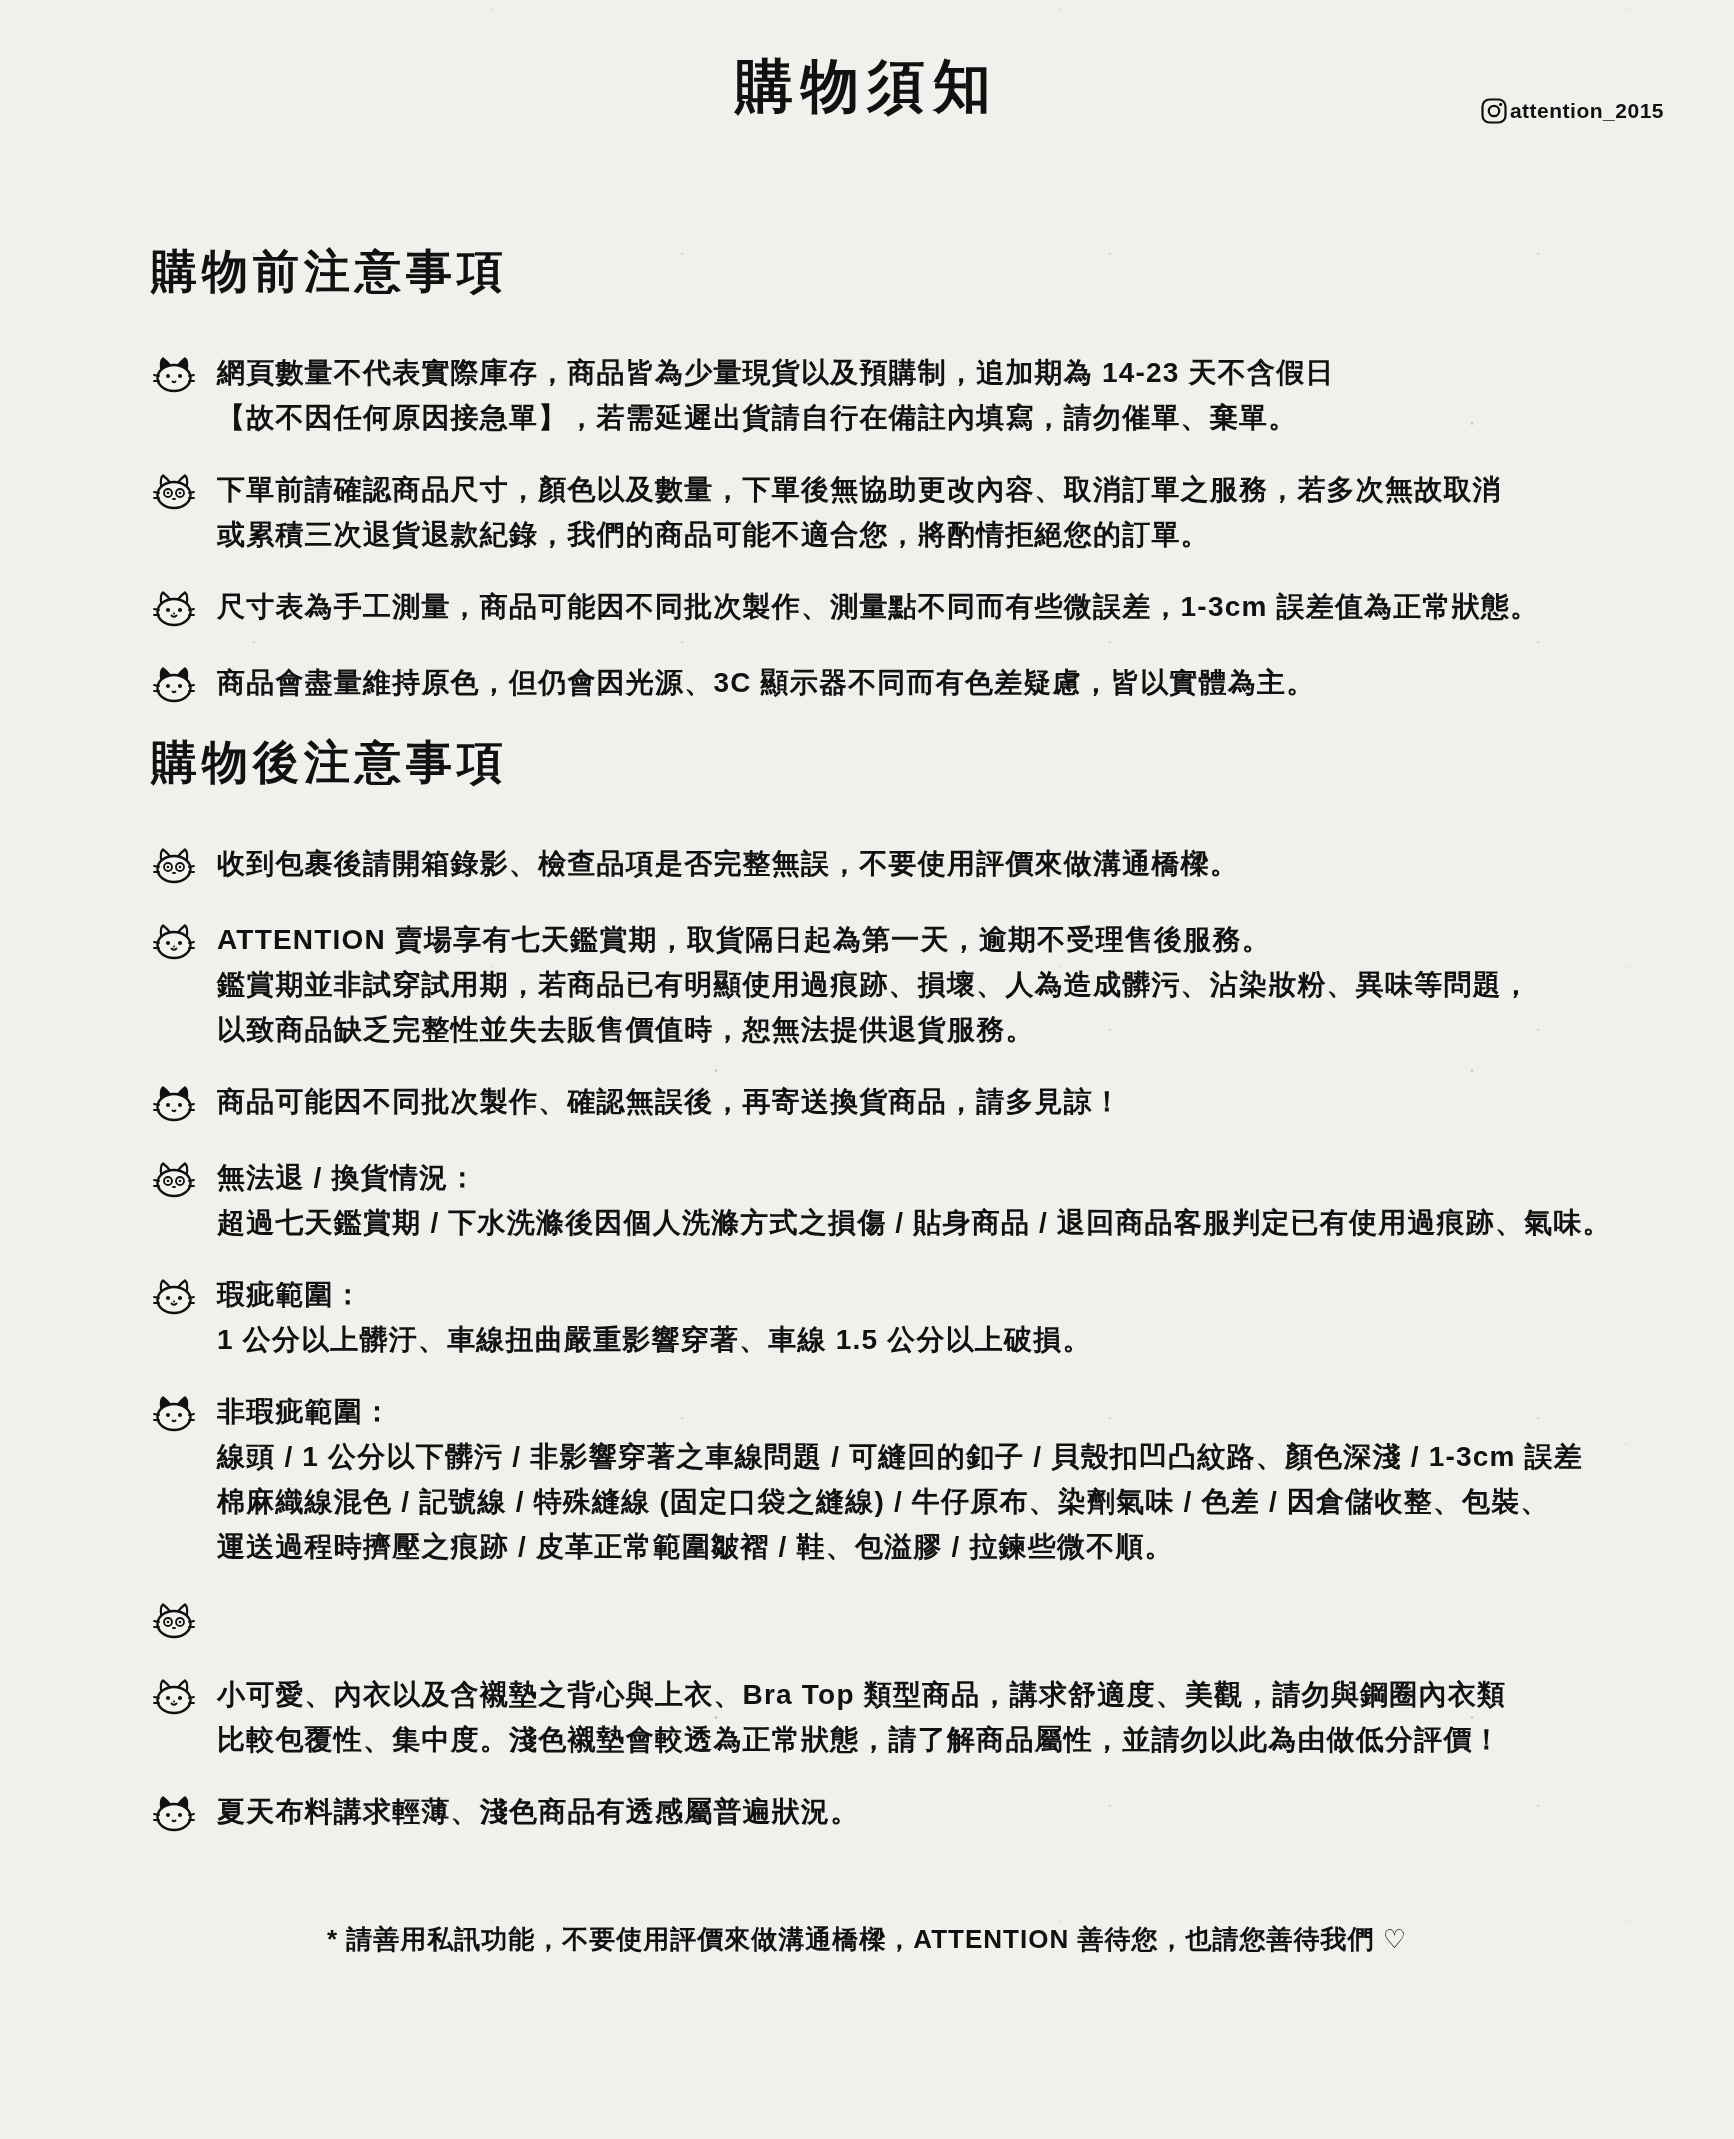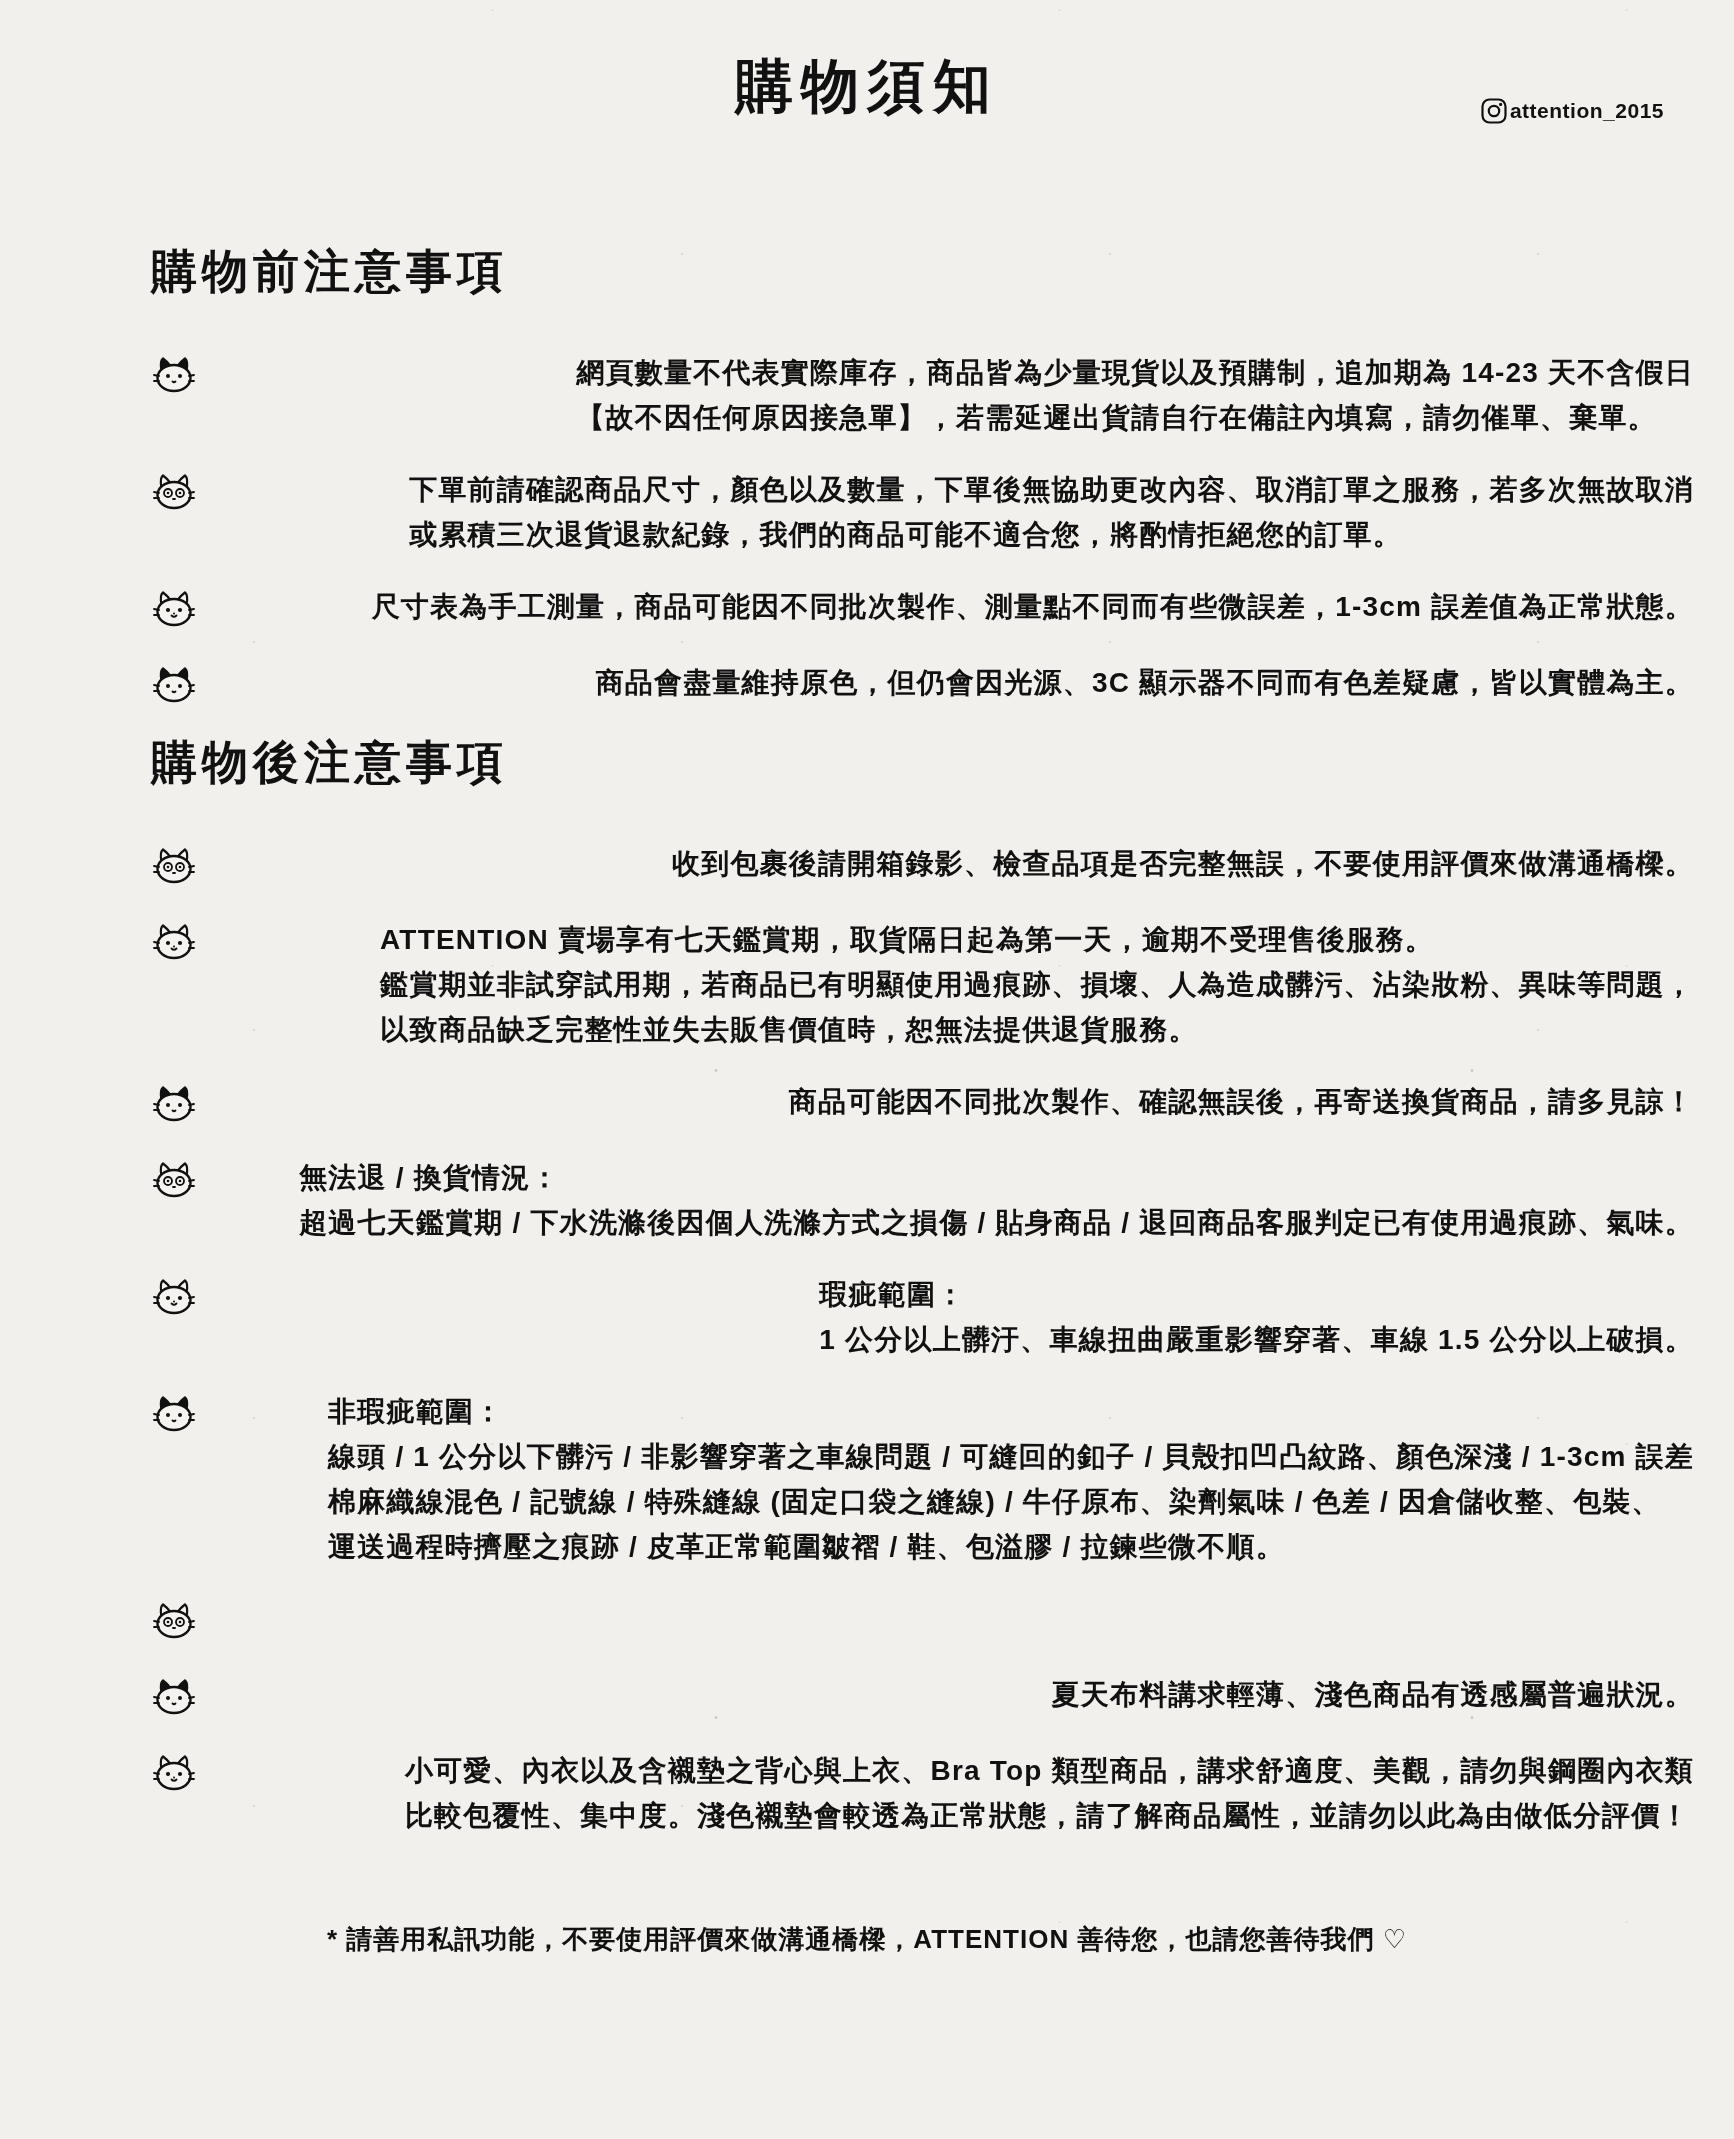--- a/index.html
+++ b/index.html
@@ -59,21 +59,20 @@
     margin: 0 0 52px 0;
     line-height: 1.15;
   }
   .section-1 { margin-top: 127px; }
   .section-2 { }
   .notice-item {
     display: flex;
     align-items: flex-start;
     gap: 20px;
     margin-bottom: 27px;
-    justify-content: space-between;
   }
   .notice-item .cat {
     flex: 0 0 46px;
     margin-top: 3px;
   }
   .notice-text {
     font-size: 28px;
     line-height: 45px;
     letter-spacing: 1.2px;
   }
@@ -256,44 +255,44 @@
               <circle cx="29" cy="23" r="4" fill="none" stroke="#111" stroke-width="1.8"></circle>
               <circle cx="17" cy="23" r="1.3" fill="#111"></circle>
               <circle cx="29" cy="23" r="1.3" fill="#111"></circle>
               <path d="M22,29 L24,29" stroke="#111" stroke-width="1.8" stroke-linecap="round" fill="none"></path>
               <path d="M3,22 L8,23 M3,28 L8,28" stroke="#111" stroke-width="1.8" stroke-linecap="round" fill="none"></path>
               <path d="M43,22 L38,23 M43,28 L38,28" stroke="#111" stroke-width="1.8" stroke-linecap="round" fill="none"></path>
             </svg></span>
         </div>
         <div class="notice-item">
           <span class="cat"><svg width="46" height="42" viewBox="0 0 46 42">
+              <path d="M10.5,18 Q8.5,8 12,5.5 Q16,8.5 19,12.5 Z" fill="#f5f3ef" stroke="#111" stroke-width="2.2"></path>
+              <path d="M35.5,18 Q37.5,8 34,5.5 Q30,8.5 27,12.5 Z" fill="#f5f3ef" stroke="#111" stroke-width="2.2"></path>
+              <ellipse cx="23" cy="25" rx="16.5" ry="13" fill="#f5f3ef" stroke="#111" stroke-width="2.4"></ellipse>
+              <circle cx="17" cy="23" r="2.1" fill="#111"></circle>
+              <circle cx="29" cy="23" r="2.1" fill="#111"></circle>
+              <path d="M20.5,28.5 Q23,31 25.5,28.5" stroke="#111" stroke-width="1.8" fill="none" stroke-linecap="round"></path>
+              <circle cx="23" cy="26.5" r="1" fill="#111"></circle>
+              <path d="M3,22 L8,23 M3,28 L8,28" stroke="#111" stroke-width="1.8" stroke-linecap="round" fill="none"></path>
+              <path d="M43,22 L38,23 M43,28 L38,28" stroke="#111" stroke-width="1.8" stroke-linecap="round" fill="none"></path>
+            </svg></span>
+          <div class="notice-text">小可愛、內衣以及含襯墊之背心與上衣、Bra Top 類型商品，講求舒適度、美觀，請勿與鋼圈內衣類<br>比較包覆性、集中度。淺色襯墊會較透為正常狀態，請了解商品屬性，並請勿以此為由做低分評價！</div>
+        </div>
+        <div class="notice-item">
+          <span class="cat"><svg width="46" height="42" viewBox="0 0 46 42">
               <path d="M10.5,18 Q8.5,8 12,5.5 Q16,8.5 19,12.5 Z" fill="#111" stroke="#111" stroke-width="2.2"></path>
               <path d="M35.5,18 Q37.5,8 34,5.5 Q30,8.5 27,12.5 Z" fill="#111" stroke="#111" stroke-width="2.2"></path>
               <ellipse cx="23" cy="25" rx="16.5" ry="13" fill="#f5f3ef" stroke="#111" stroke-width="2.4"></ellipse>
               <circle cx="17" cy="23" r="2" fill="#111"></circle>
               <circle cx="29" cy="23" r="2" fill="#111"></circle>
               <path d="M21.5,28.5 Q23,30 24.5,28.5" stroke="#111" stroke-width="1.8" fill="none" stroke-linecap="round"></path>
               <path d="M3,22 L8,23 M3,28 L8,28" stroke="#111" stroke-width="1.8" stroke-linecap="round" fill="none"></path>
               <path d="M43,22 L38,23 M43,28 L38,28" stroke="#111" stroke-width="1.8" stroke-linecap="round" fill="none"></path>
             </svg></span>
           <div class="notice-text">夏天布料講求輕薄、淺色商品有透感屬普遍狀況。</div>
-        </div>
-        <div class="notice-item">
-          <span class="cat"><svg width="46" height="42" viewBox="0 0 46 42">
-              <path d="M10.5,18 Q8.5,8 12,5.5 Q16,8.5 19,12.5 Z" fill="#f5f3ef" stroke="#111" stroke-width="2.2"></path>
-              <path d="M35.5,18 Q37.5,8 34,5.5 Q30,8.5 27,12.5 Z" fill="#f5f3ef" stroke="#111" stroke-width="2.2"></path>
-              <ellipse cx="23" cy="25" rx="16.5" ry="13" fill="#f5f3ef" stroke="#111" stroke-width="2.4"></ellipse>
-              <circle cx="17" cy="23" r="2.1" fill="#111"></circle>
-              <circle cx="29" cy="23" r="2.1" fill="#111"></circle>
-              <path d="M20.5,28.5 Q23,31 25.5,28.5" stroke="#111" stroke-width="1.8" fill="none" stroke-linecap="round"></path>
-              <circle cx="23" cy="26.5" r="1" fill="#111"></circle>
-              <path d="M3,22 L8,23 M3,28 L8,28" stroke="#111" stroke-width="1.8" stroke-linecap="round" fill="none"></path>
-              <path d="M43,22 L38,23 M43,28 L38,28" stroke="#111" stroke-width="1.8" stroke-linecap="round" fill="none"></path>
-            </svg></span>
-          <div class="notice-text">小可愛、內衣以及含襯墊之背心與上衣、Bra Top 類型商品，講求舒適度、美觀，請勿與鋼圈內衣類<br>比較包覆性、集中度。淺色襯墊會較透為正常狀態，請了解商品屬性，並請勿以此為由做低分評價！</div>
         </div>
       </section>
     </div>
 
   <div class="footer-note">* 請善用私訊功能，不要使用評價來做溝通橋樑，ATTENTION 善待您，也請您善待我們 ♡</div>
 
 </div>
 
 
 </body></html>

